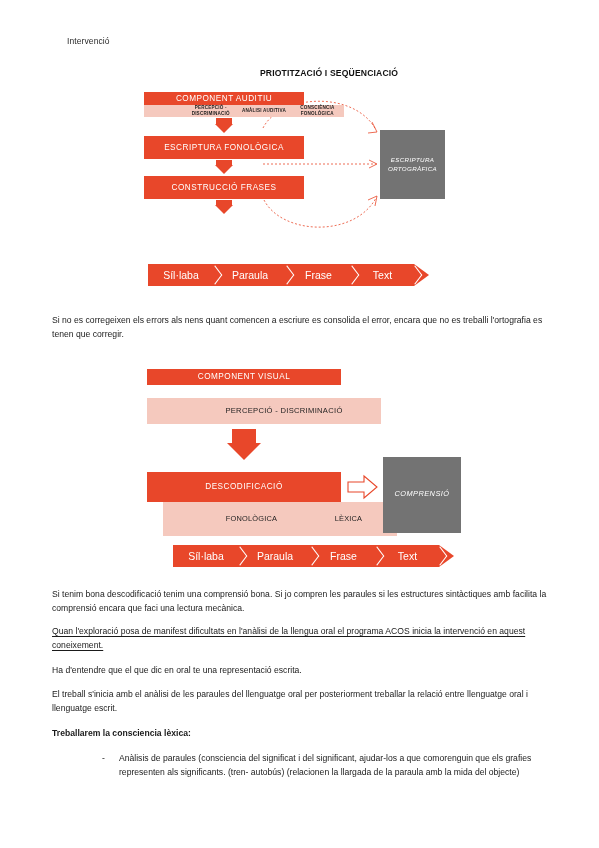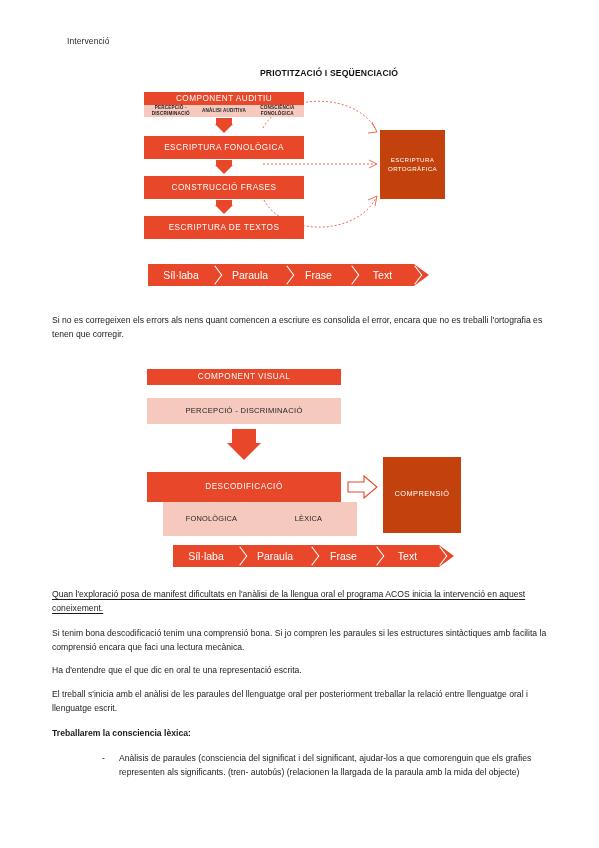--- a/index.html
+++ b/index.html
@@ -67,20 +67,21 @@
     font-size: 8.2px;
     line-height: 1.15;
     letter-spacing: .5px;
   }
   .subband {
     position: absolute;
     background: #F5C9BE;
     color: #1d1d1d;
     display: flex;
     align-items: center;
+    padding-left: 40px;
   }
   .subband .cell {
     flex: 1 1 0;
     text-align: center;
     font-size: 4.6px;
     line-height: 1.25;
     letter-spacing: .2px;
     font-weight: bold;
     padding: 0 1px;
     box-sizing: border-box;
@@ -99,26 +100,27 @@
     border-top: 9px solid #E8472A;
   }
   .arrow-head.big {
     border-left-width: 17px;
     border-right-width: 17px;
     border-top-width: 17px;
   }
 
   .side-box {
     position: absolute;
-    background: #c2410c;
+    background: #737373;
     color: #fff;
     display: flex;
     align-items: center;
     justify-content: center;
     text-align: center;
+    font-style: italic;
   }
   .side-box .side-label {
     font-size: 6.2px;
     line-height: 1.45;
     letter-spacing: .35px;
   }
   .side-box.compr .side-label { font-size: 7.4px; letter-spacing: .45px; }
 
   .dashed-svg { position: absolute; left: 0; top: 0; overflow: visible; }
 
@@ -241,23 +243,20 @@
 
     <div class="bar" style="left:4px; top:84px; width:160px; height:23px;">
       <span class="bar-label">CONSTRUCCIÓ FRASES</span>
     </div>
 
     <div>
       <div class="arrow-shaft" style="left:76px; top:108px; width:16px; height:6px;"></div>
       <div class="arrow-head" style="left:75px; top:113px;"></div>
     </div>
 
-    <div class="bar" style="left:4px; top:124px; width:160px; height:23px;">
-      <span class="bar-label">ESCRIPTURA DE TEXTOS</span>
-    </div>
 
     <div class="side-box" style="left:240px; top:38px; width:65px; height:69px;">
       <span class="side-label">ESCRIPTURA ORTOGRÀFICA</span>
     </div>
 
     <div class="chevrons" style="left:8px; top:172px;">
       <div class="chev" style="width:66px;">
         <span>Síl·laba</span>
       </div>
       <div class="chev" style="width:72px;">
@@ -321,23 +320,23 @@
       </div>
       <div class="chev" style="width:63px;">
         <span>Text</span>
       </div>
       <div class="chev-tip"></div>
     </div>
   </div>
 
   <div class="block-gap-a"></div>
 
+  <p class="para tight">Si tenim bona descodificació tenim una comprensió bona. Si jo compren les paraules si les estructures sintàctiques amb facilita la comprensió encara que faci una lectura mecànica.</p>
+
   <p class="para underline">Quan l'exploració posa de manifest dificultats en l'anàlisi de la llengua oral el programa ACOS inicia la intervenció en aquest coneixement.</p>
-
-  <p class="para tight">Si tenim bona descodificació tenim una comprensió bona. Si jo compren les paraules si les estructures sintàctiques amb facilita la comprensió encara que faci una lectura mecànica.</p>
 
   <p class="para">Ha d'entendre que el que dic en oral te una representació escrita.</p>
 
   <p class="para">El treball s'inicia amb el anàlisi de les paraules del llenguatge oral per posteriorment treballar la relació entre llenguatge oral i llenguatge escrit.</p>
 
   <p class="para bold">Treballarem la consciencia lèxica:</p>
 
   <div class="bullet-row">
     <span class="bullet-mark">-</span>
     <span class="bullet-text">Anàlisis de paraules (consciencia del significat i del significant, ajudar-los a que comorenguin que els grafies representen als significants. (tren- autobús) (relacionen la llargada de la paraula amb la mida del objecte)</span>

